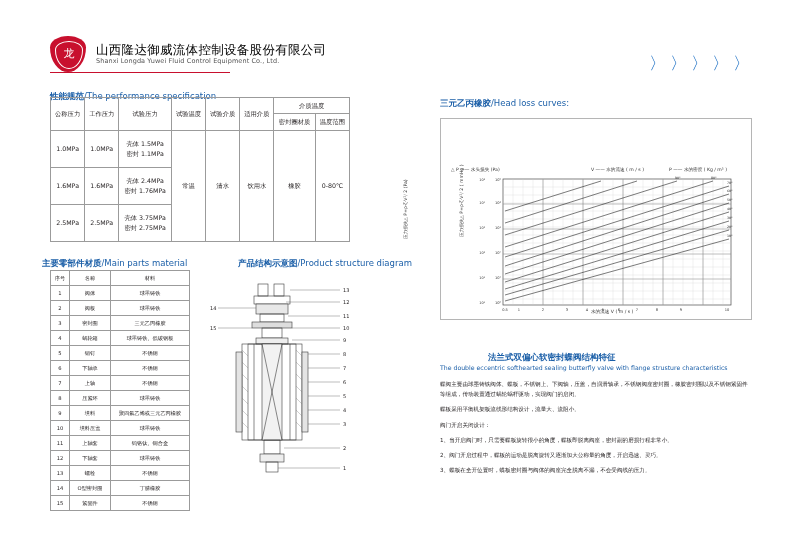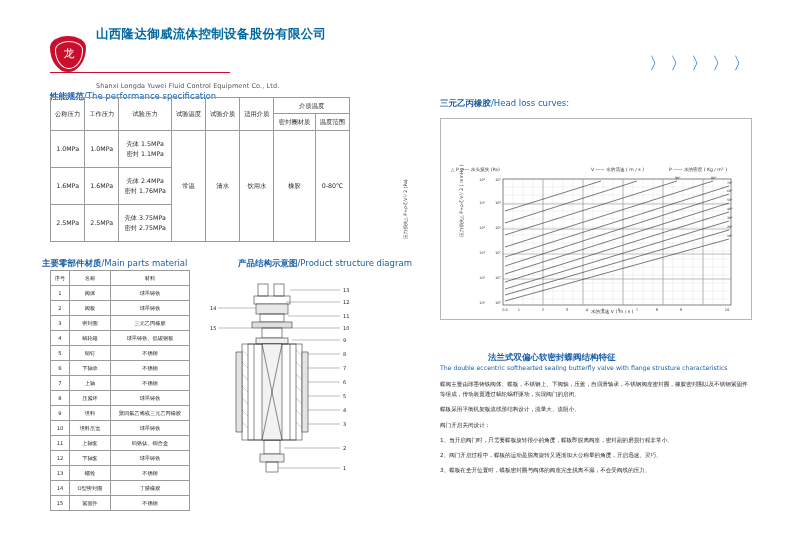--- a/index.html
+++ b/index.html
@@ -20,27 +20,27 @@
     border-radius:50% 50% 50% 50% / 32% 32% 68% 68%;
   }
   #logo-mark .inner{
     position:absolute;left:5px;top:5px;width:26px;height:26px;
     border:1px solid #ffffff;
     border-radius:50% 50% 50% 50% / 32% 32% 68% 68%;
     color:#fff;font-size:11px;text-align:center;line-height:24px;
     font-family:"DejaVu Serif","Liberation Serif",serif;
   }
   #company-cn{
-    position:absolute;left:96px;top:26px;
-    font-size:12.5px;font-weight:bold;color:#0369a1;letter-spacing:.3px;
+    position:absolute;left:96px;top:42px;
+    font-size:12.5px;font-weight:normal;color:#000000;letter-spacing:.3px;
     white-space:nowrap;
   }
   #company-en{
     position:absolute;left:96px;top:57px;
-    font-size:6.5px;color:#555;letter-spacing:.1px;white-space:nowrap;margin-top:25px;
+    font-size:6.5px;color:#555;letter-spacing:.1px;white-space:nowrap;
   }
   #header-rule{position:absolute;left:50px;top:72px;width:180px;height:1px;background:#c8102e;}
   #chevrons{
     position:absolute;right:46px;top:52px;
     color:#1b6fc4;font-size:17px;letter-spacing:4px;
     font-family:"DejaVu Sans","Liberation Sans",sans-serif;
     white-space:nowrap;
   }
 
   

